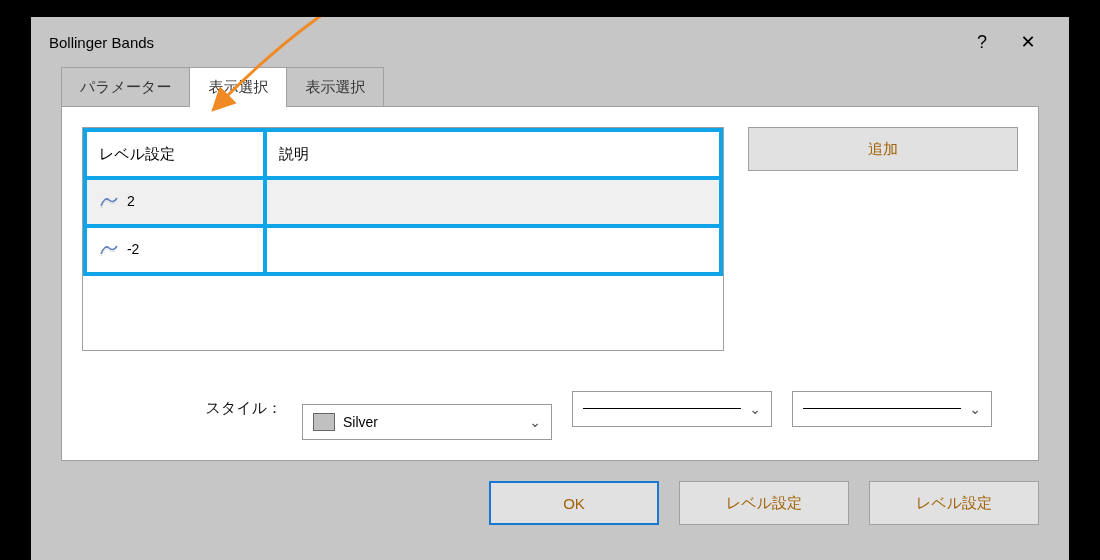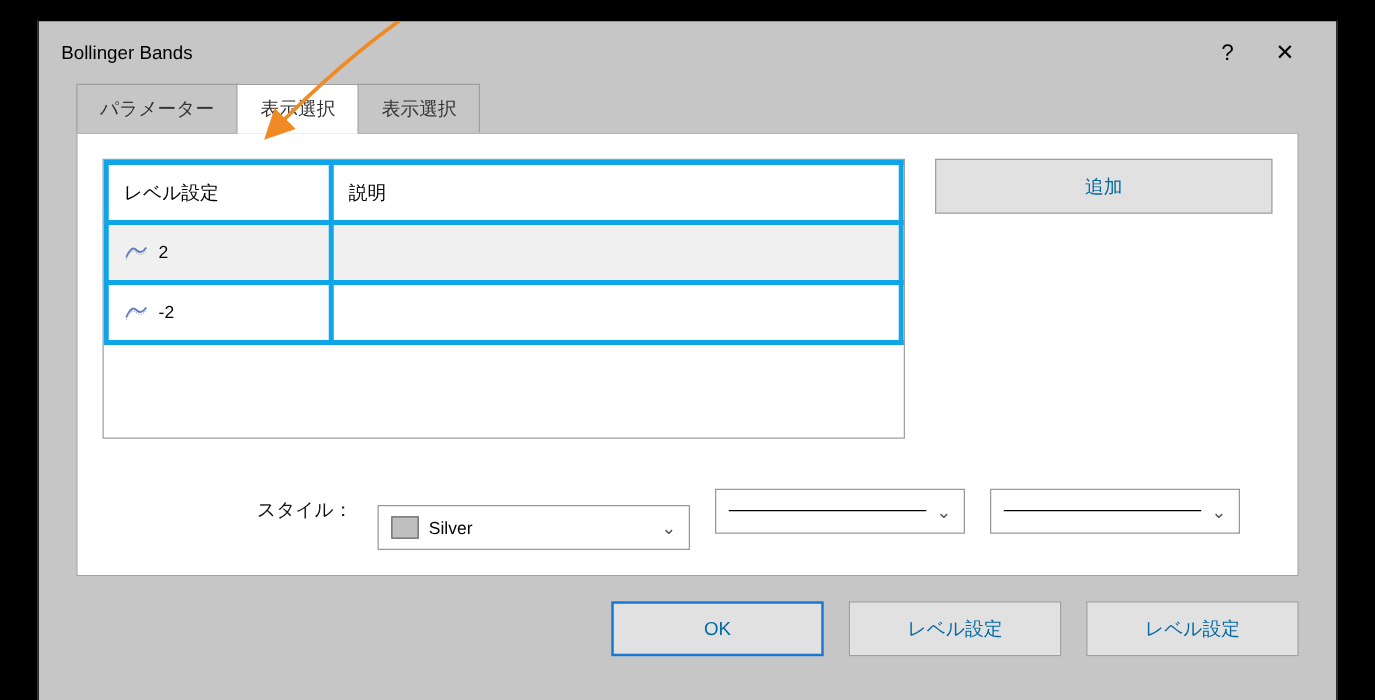--- a/index.html
+++ b/index.html
@@ -120,21 +120,21 @@
       gap: 20px;
     }
     .btn {
       height: 44px;
       background: #e1e1e1;
       border: 1px solid #a0a0a0;
       display: flex;
       align-items: center;
       justify-content: center;
       font-size: 15px;
-      color: #0369a1;
+      color: #a16207;
     }
     .btn.disabled {
       color: #8a8a8a;
       background: #dcdcdc;
     }
     .style-row {
       display: flex;
       align-items: center;
       gap: 20px;
       margin-top: 26px;

